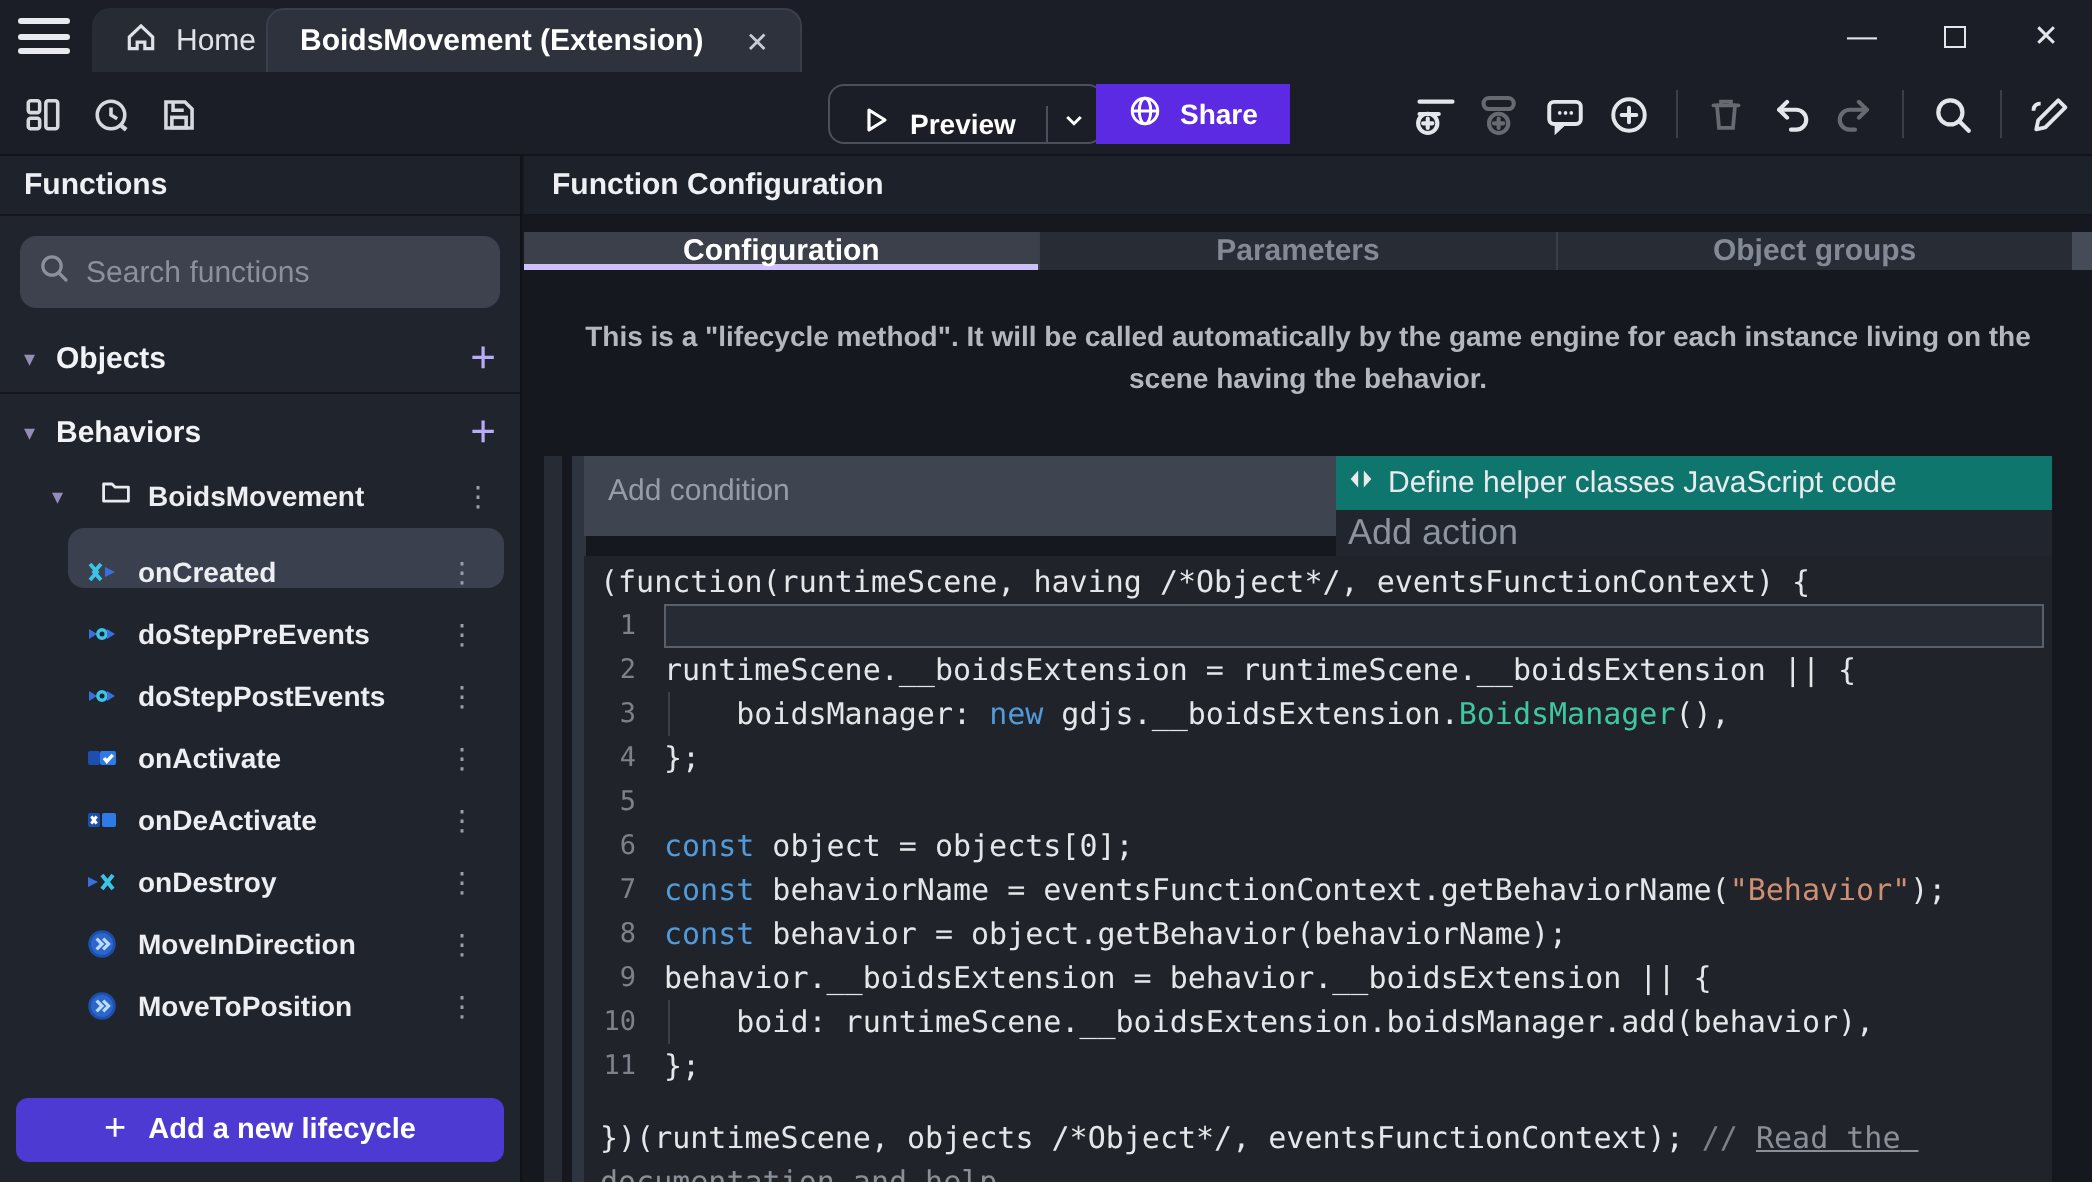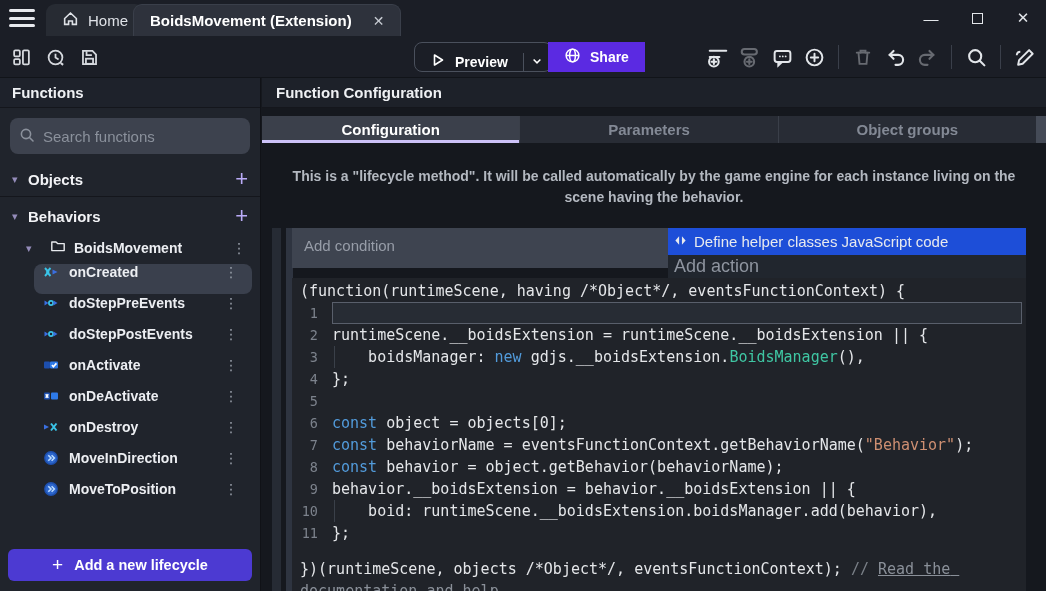--- a/index.html
+++ b/index.html
@@ -50,52 +50,52 @@
   .search-box span { font-size:15px; color:#8b919c; }
   .section-row { display:flex; align-items:center; height:30px; padding:0 12px; margin-top:4px; }
   .tri { width:16px; font-size:11px; color:#948cba; }
   .section-label { font-size:15px; font-weight:700; color:#f2f3f6; }
   .plus { margin-left:auto; font-size:22px; font-weight:300; color:#b9abf7; line-height:20px; cursor:pointer; }
   .hint { padding:4px 12px 10px 28px; font-size:14px; color:#9aa0a8; }
   .side-divider { border-top:1px solid #14161c; margin-top:2px; }
   .folder-row { display:flex; align-items:center; height:30px; padding-left:26px; gap:8px; margin-top:2px; }
   .folder-row .label { font-size:14px; font-weight:700; color:#eceef2; }
   .kebab { margin-left:auto; margin-right:14px; color:#9aa0ab; font-size:14px; cursor:pointer; }
-  .fn-row { height:30px; margin:1px 8px 1px 34px; padding-left:9px; display:flex; align-items:flex-start;
+  .fn-row { height:30px; margin:1px 8px 1px 34px; padding-left:9px; display:flex; align-items:flex-end;
             gap:10px; border-radius:8px; cursor:pointer; }
   .fn-row .label { font-size:14px; font-weight:700; color:#eceef2; }
   .fn-row.selected { background:#3a404d; }
   .fn-icon { width:16px; height:16px; flex:0 0 16px; }
   .add-fn-btn { position:absolute; left:8px; right:8px; bottom:10px; height:32px; border-radius:6px;
                 background:#4c3ad2; display:flex; align-items:center; justify-content:center; gap:11px;
                 color:#fff; font-size:14.5px; font-weight:700; cursor:pointer; }
   .add-fn-btn .p { font-size:19px; font-weight:400; }
 
   
   .main { position:absolute; left:262px; top:78px; right:0; bottom:0; background:#15181e; }
   .main .panel-header { background:#1d2129; padding-left:14px; }
-  .tabs { display:flex; margin-top:8px; height:27px; }
+  .tabs { display:flex; margin-top:8px; height:19px; }
   .tab-item { flex:1; display:flex; align-items:center; justify-content:center; background:#282c35;
               color:#838995; font-size:15px; font-weight:700; cursor:pointer; }
   .tab-item + .tab-item { border-left:1px solid #3a3f49; }
   .tab-item.active { background:#3b404b; color:#ffffff; box-shadow:inset 0 -3px 0 #cdc2f8; }
   .tabs-end { width:10px; background:#454b57; }
   .description { margin:23px auto 0; width:750px; text-align:center; color:#b3b8c0; font-size:14px;
                  font-weight:600; line-height:21px; }
 
   .events { position:absolute; top:146px; left:0; right:0; bottom:0; }
   .strip1 { position:absolute; left:10px; top:4px; bottom:0; width:9px; background:#262b34; }
   .strip2 { position:absolute; left:24px; top:4px; bottom:0; width:7px; background:#2e3440; }
   .event-block { position:absolute; left:30px; right:20px; top:4px; bottom:0; }
   .cond-row { display:flex; height:50px; }
   .add-condition { width:376px; height:40px; background:#3e4450; padding:9px 12px 0;
                    font-size:15px; color:#979da8; cursor:pointer; }
   .right-col { flex:1; display:flex; flex-direction:column; }
   .js-title { height:27px; display:flex; align-items:center; gap:6px; padding:0 5px;
-              background:#1d4ed8; color:#e8eaee; font-size:15px; cursor:pointer; }
+              background:#0f766e; color:#e8eaee; font-size:15px; cursor:pointer; }
   .add-action { height:23px; display:flex; align-items:center; padding:0 6px; background:#21262e;
                 color:#8e949f; font-size:18px; cursor:pointer; }
 
   .code { background:#202329; padding:2px 0 6px; font-family:"DejaVu Sans Mono", monospace;
           font-size:15px; color:#e4e6e9; }
   .code-wrap-line { height:22px; line-height:22px; padding-left:8px; white-space:pre; }
   .code-line { display:flex; height:22px; line-height:22px; }
   .code-line .ln { width:40px; flex:0 0 40px; text-align:right; padding-right:14px;
                    color:#7c828c; font-size:13.5px; }
   .code-text-wrap { flex:1; position:relative; white-space:pre; margin-right:4px; height:22px; }

